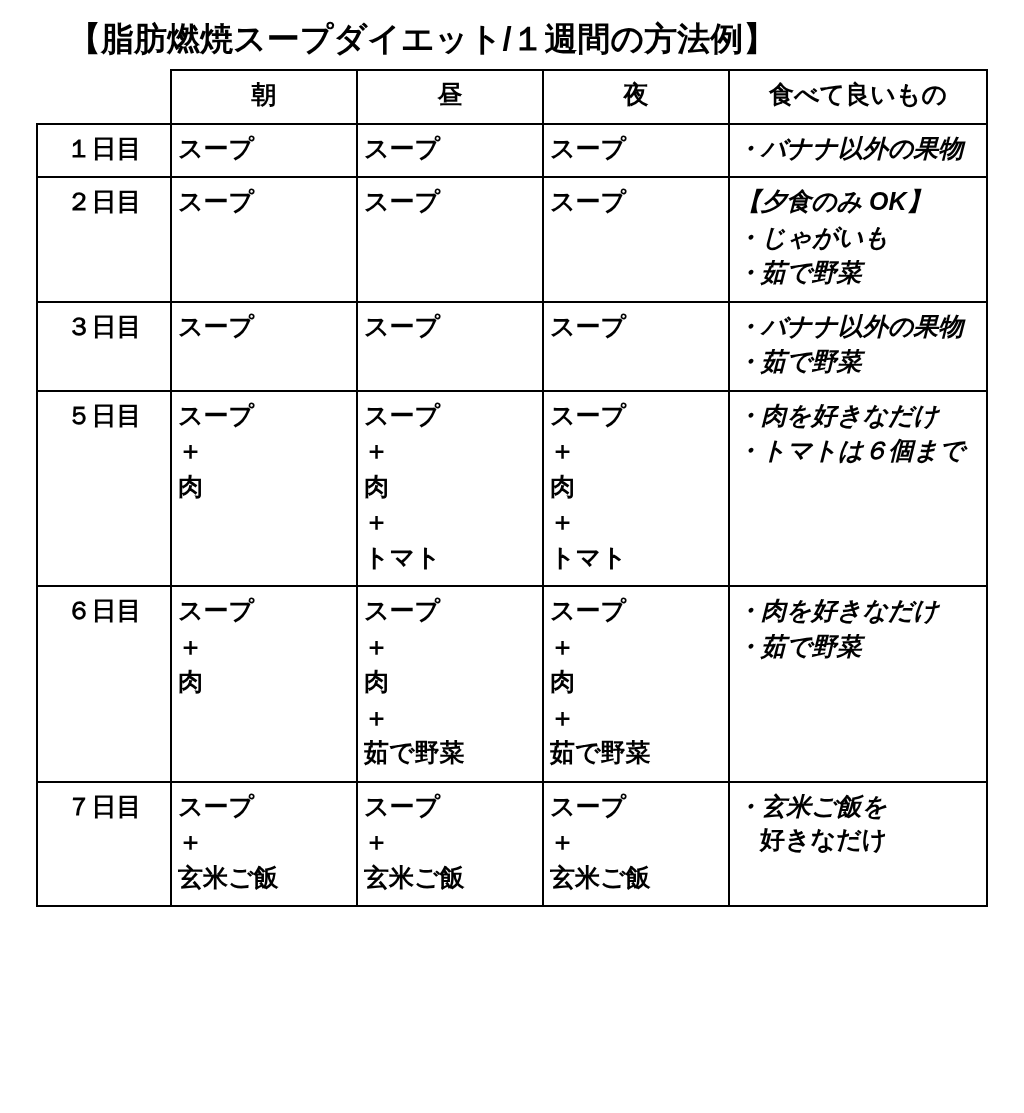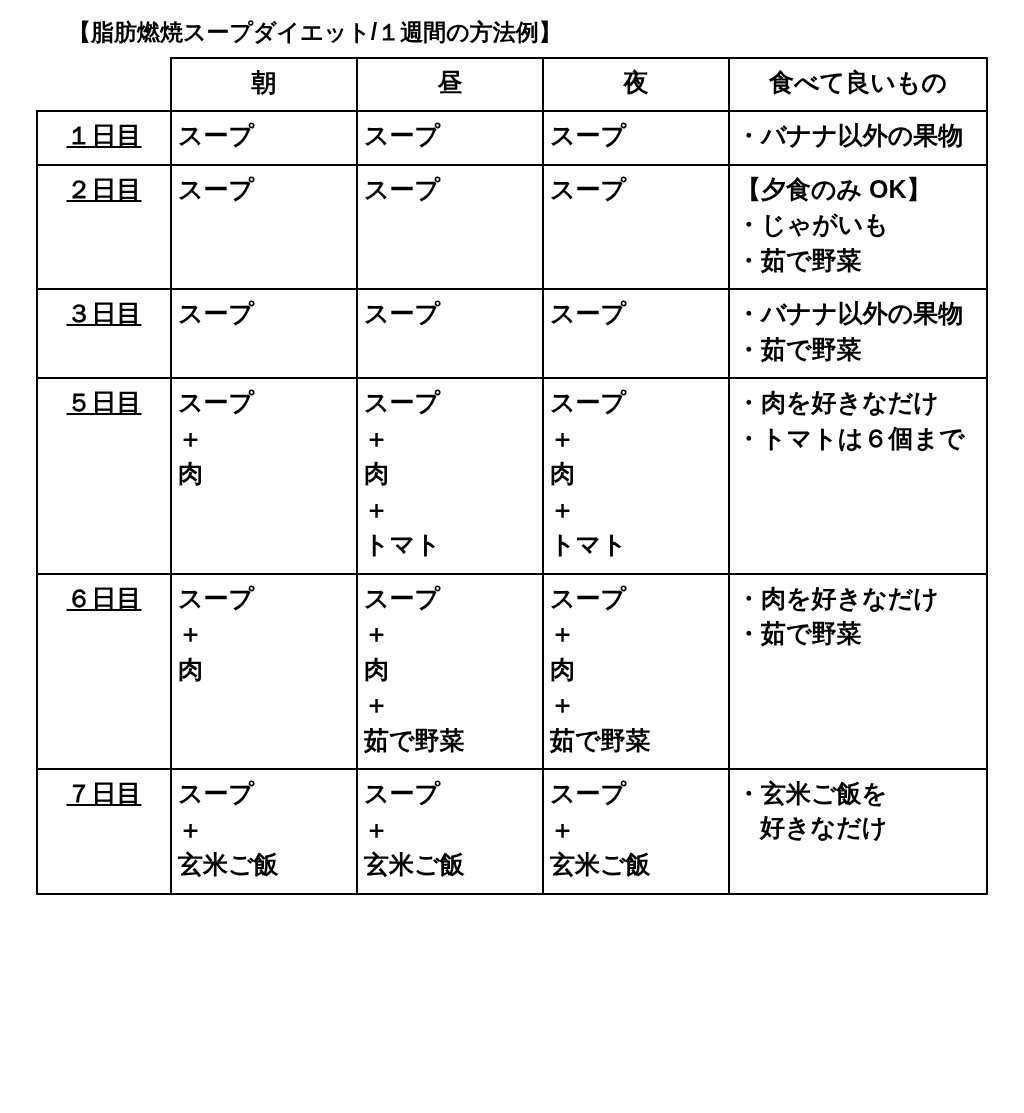--- a/index.html
+++ b/index.html
@@ -15,21 +15,21 @@
     overflow: hidden;
   }
   .page {
     position: relative;
     width: 1024px;
     height: 1113px;
     box-sizing: border-box;
     padding: 18px 36px 0 36px;
   }
   .doc-title {
-    font-size: 23px;
+    font-size: 33px;
     font-weight: bold;
     line-height: 1.25;
     padding-left: 32px;
     margin-bottom: 10px;
     white-space: nowrap;
   }
   table.diet-table {
     border-collapse: collapse;
     table-layout: fixed;
     width: 950px;
@@ -53,33 +53,32 @@
     padding: 8px 6px 10px 6px;
     font-size: 26px;
   }
   thead th.day-head {
     border-top: none;
     border-left: none;
   }
   td.day-cell {
     text-align: center;
     padding-top: 9px;
-    text-decoration: underline;
   }
   td.meal-cell {
     text-align: left;
     padding-top: 9px;
   }
   td.note-cell {
     text-align: left;
     padding-top: 9px;
     padding-left: 8px;
   }
   .line { display: block; white-space: nowrap; }
-  .note-line { display: block; white-space: nowrap; }
+  .note-line { display: block; white-space: nowrap; font-style: italic; }
   .note-indent { display: block; white-space: nowrap; padding-left: 24px; font-family: Liberation Mono, monospace; }
 </style>
 </head>
 <body>
 
 <div class="page">
 
   <div class="doc-title">【脂肪燃焼スープダイエット/１週間の方法例】</div>
 
   <table class="diet-table">

